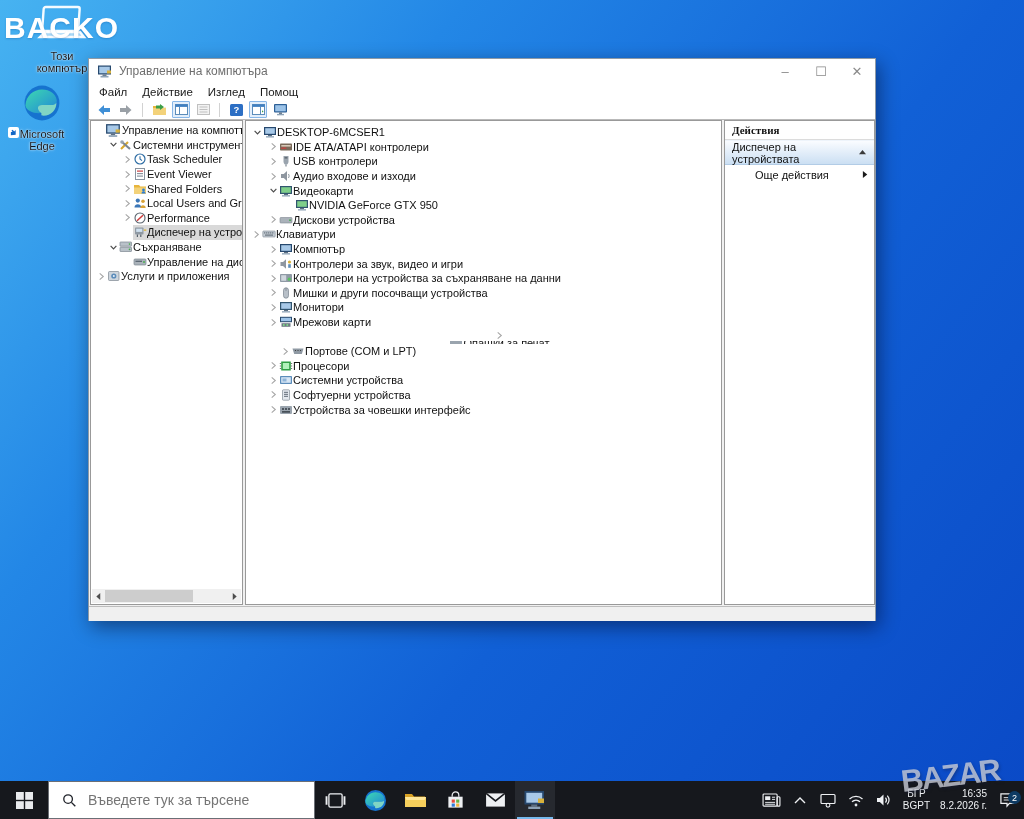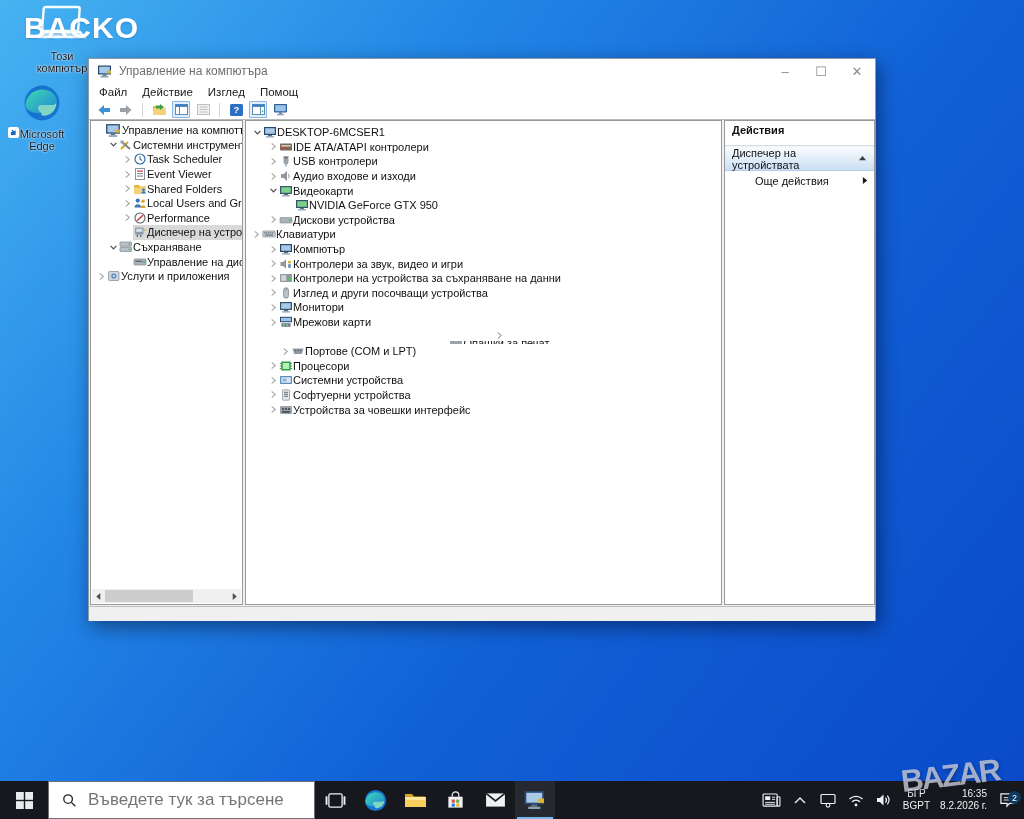--- a/index.html
+++ b/index.html
@@ -4,21 +4,21 @@
 <style>
   html,body{margin:0;padding:0;}
   #screen{position:relative;width:1024px;height:819px;overflow:hidden;
     font-family:"Liberation Sans",sans-serif;
     background:linear-gradient(128deg,#47b3f1 0%,#2387e6 28%,#1160d6 60%,#0a49c6 100%);}
   #screen *{box-sizing:border-box;}
   .icon{display:inline-flex;align-items:center;justify-content:center;}
   .icon svg{display:block;}
 
   
-  .wm-topleft{position:absolute;left:24px;top:11px;font-size:30px;font-weight:700;
+  .wm-topleft{position:absolute;left:4px;top:11px;font-size:30px;font-weight:700;
     color:#ffffff;letter-spacing:1px;z-index:3;text-shadow:0 1px 2px rgba(0,60,130,.25);}
   .wm-bottomright{position:absolute;left:901px;top:758px;font-size:31px;font-weight:800;
     color:rgba(205,208,216,.78);letter-spacing:-2px;transform:rotate(-7deg);z-index:60;
     text-shadow:1px 2px 3px rgba(20,30,60,.35);}
   .desktop-icon{position:absolute;width:96px;text-align:center;z-index:2;}
   .desktop-icon .dlabel{margin-top:2px;font-size:11px;line-height:12px;color:#10151c;
     text-shadow:0 0 3px rgba(255,255,255,.85),0 0 1px rgba(255,255,255,.9);}
   #dicon-0{left:14px;top:4px;}
   #dicon-1{left:-6px;top:84px;}
   .badge-shortcut{position:absolute;left:14px;bottom:14px;width:11px;height:11px;background:#fff;
@@ -52,34 +52,34 @@
   .tree-row{display:flex;align-items:center;height:14.6px;white-space:nowrap;font-size:11px;}
   .expander{width:12px;height:12px;flex:0 0 12px;display:flex;align-items:center;justify-content:center;}
   .row-inner{display:flex;align-items:center;flex:1 1 auto;height:100%;overflow:hidden;}
   .row-inner.selected{background:#d9d9d9;}
   .hscroll{position:absolute;left:1px;right:1px;bottom:1px;height:14px;background:#f0f0f0;
     display:flex;align-items:center;}
   .hs-arrow{width:13px;height:14px;display:flex;align-items:center;justify-content:center;}
   .hs-track{flex:1;height:14px;position:relative;}
   .hs-thumb{position:absolute;left:0;top:1px;height:12px;width:88px;background:#cdcdcd;}
 
-  .ap-header{height:25px;line-height:19px;font-weight:700;padding-left:7px;border-bottom:1px solid #dcdcdc;}
+  .ap-header{height:19px;line-height:19px;font-weight:700;padding-left:7px;border-bottom:1px solid #dcdcdc;font-family:Liberation Serif, serif;}
   .ap-group{height:25px;display:flex;align-items:center;padding:0 7px;
     background:linear-gradient(#fafcff,#cbdff3);border-top:1px solid #eef4fb;border-bottom:1px solid #b2cce6;}
   .ap-group .gt{flex:1;}
   .ap-more{height:19px;display:flex;align-items:center;padding:0 5px 0 30px;}
   .ap-more .gt{flex:1;}
 
   
   .taskbar{position:absolute;left:0;top:781px;width:100%;height:38px;background:#16181d;z-index:50;
     display:flex;align-items:stretch;}
   .tb-start{width:48px;display:flex;align-items:center;justify-content:center;}
   .tb-search{width:267px;background:#ffffff;border:1px solid #6b6f76;display:flex;align-items:center;}
   .tb-search .icon{margin:0 9px 0 13px;}
-  .tb-search input{border:none;outline:none;font-size:17px;color:#ef4444;width:200px;
+  .tb-search input{border:none;outline:none;font-size:14px;color:#ef4444;width:200px;
     font-family:"Liberation Sans",sans-serif;background:transparent;}
   .tb-apps{display:flex;margin-left:0;}
   .tb-app{width:40px;display:flex;align-items:center;justify-content:center;position:relative;}
   .tb-app.active{background:#26292f;}
   .tb-app.active::after{content:"";position:absolute;left:2px;right:2px;bottom:0;height:2px;background:#76b9ed;}
   .tb-tray{margin-left:auto;display:flex;align-items:center;}
   .tray-ic{width:22px;display:flex;align-items:center;justify-content:center;margin:0 3px;}
   .tray-text{color:#eef0f3;font-size:10px;line-height:12.5px;text-align:center;margin:0 5px;white-space:nowrap;}
   .tray-clock{text-align:right;}
   .tb-action{position:relative;width:30px;display:flex;align-items:center;justify-content:center;margin-right:2px;}
@@ -624,21 +624,21 @@
                 <path d="M3 1.5L7 5 3 8.5" fill="none" stroke="#a6a6a6" stroke-width="1.2"></path>
               </svg>
             </span>
             <span class="row-inner">
               <span class="icon">
                 <svg width="14" height="12" viewBox="0 0 14 12">
                   <rect x="4.5" y="0.8" width="5" height="10.4" rx="2.5" fill="#b8c0c8" stroke="#78828c" stroke-width=".7"></rect>
                   <line x1="7" y1="0.8" x2="7" y2="4" stroke="#78828c" stroke-width=".7"></line>
                 </svg>
               </span>
-              <span>Изглед и други посочващи устройства</span>
+              <span>Мишки и други посочващи устройства</span>
             </span>
           </div>
           <div class="tree-row" style="padding-left: 21px;">
             <span class="expander">
               <svg width="9" height="9" viewBox="0 0 10 10">
                 <path d="M3 1.5L7 5 3 8.5" fill="none" stroke="#a6a6a6" stroke-width="1.2"></path>
               </svg>
             </span>
             <span class="row-inner">
               <span class="icon">

